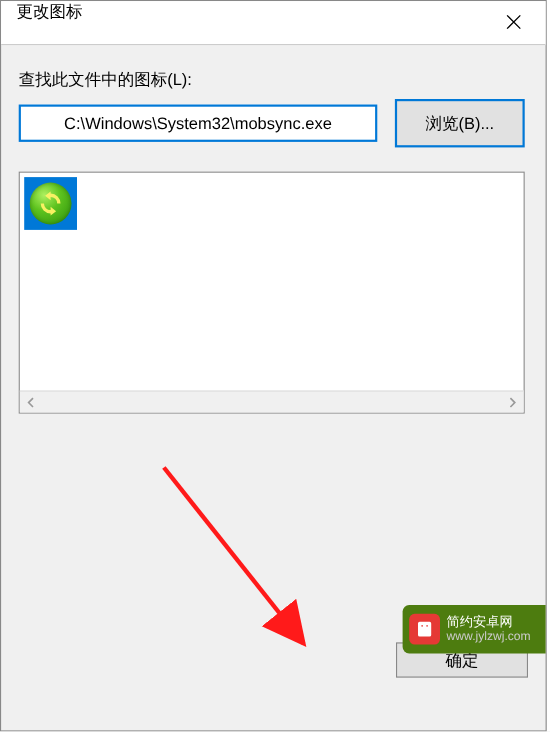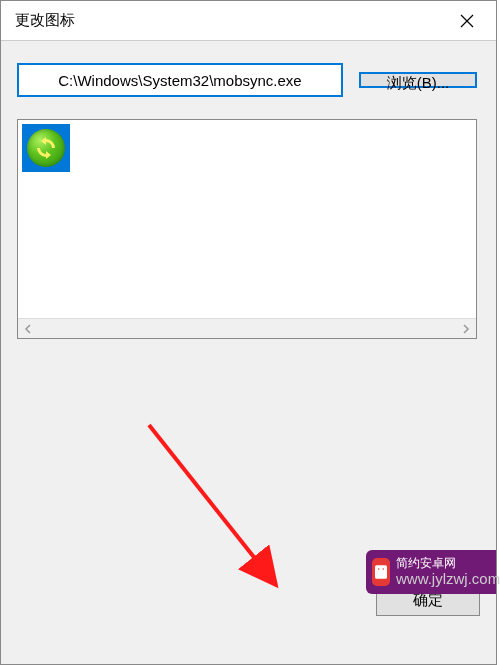--- a/index.html
+++ b/index.html
@@ -17,21 +17,20 @@
       height: 665px;
       border: 1px solid #888;
       background: #f0f0f0;
       position: relative;
     }
     .titlebar {
       height: 40px;
       background: #fff;
       border-bottom: 1px solid #ccc;
       display: flex;
-      align-items: center;
       justify-content: space-between;
       padding-left: 14px;
     }
     .titlebar-text {
       font-size: 15px;
       color: #000;
     }
     .close-btn {
       width: 58px;
       height: 38px;
@@ -61,21 +60,21 @@
       height: 34px;
       border: 2px solid #0078d7;
       padding: 0 8px;
       font-size: 15px;
       font-family: inherit;
       background: #fff;
       text-align: center;
     }
     .browse-btn {
       width: 118px;
-      height: 16px;
+      height: 44px;
       border: 2px solid #0078d7;
       background: #e1e1e1;
       font-size: 15px;
       font-family: inherit;
       cursor: pointer;
     }
     .icon-list {
       width: 460px;
       height: 220px;
       border: 1px solid #888;
@@ -131,41 +130,41 @@
       cursor: pointer;
     }
     .button-row {
       position: absolute;
       bottom: 48px;
       right: 16px;
       display: flex;
       gap: 18px;
     }
     .dlg-btn {
-      width: 104px;
+      width: 120px;
       height: 32px;
       border: 1px solid #888;
       background: #e1e1e1;
       font-size: 15px;
       font-family: inherit;
       cursor: pointer;
     }
     .arrow-annotation {
       position: absolute;
       left: 140px;
       top: 416px;
       pointer-events: none;
     }
     .watermark {
       position: absolute;
       bottom: 70px;
       right: 0;
       width: 130px;
       height: 44px;
-      background: #701a75;
+      background: #4d7c0f;
       border-radius: 6px 0 0 6px;
       display: flex;
       align-items: center;
       padding: 4px 6px;
       gap: 6px;
     }
     .wm-icon {
       width: 28px;
       height: 28px;
       background: #e53935;
@@ -174,36 +173,37 @@
       align-items: center;
       justify-content: center;
     }
     .wm-text {
       color: #fff;
       font-size: 12px;
       line-height: 1.2;
       display: flex;
       flex-direction: column;
     }
-    .wm-sub { font-size: 15px; color: #ccc; }
+    .wm-sub { font-size: 11px; color: #ccc; }
   </style>
 </head>
 <body>
 
 <div class="dialog">
   <div class="titlebar">
     <span class="titlebar-text">更改图标</span>
     <div class="close-btn">
       <svg viewBox="0 0 14 14">
           <path d="M1 1 L13 13 M13 1 L1 13" stroke="#000" stroke-width="1.2" fill="none"></path>
         </svg>
     </div>
   </div>
 
   <div class="content">
+    <span class="label"><span>查找此文件中的图标(L):</span></span>
 
     <div class="path-row">
       <input class="path-input" type="text" value="C:\Windows\System32\mobsync.exe" style="">
       <button class="browse-btn">浏览(B)...</button>
     </div>
 
 
     <div class="icon-list">
       <div class="icon-item">
         <div class="sync-icon-circle">

